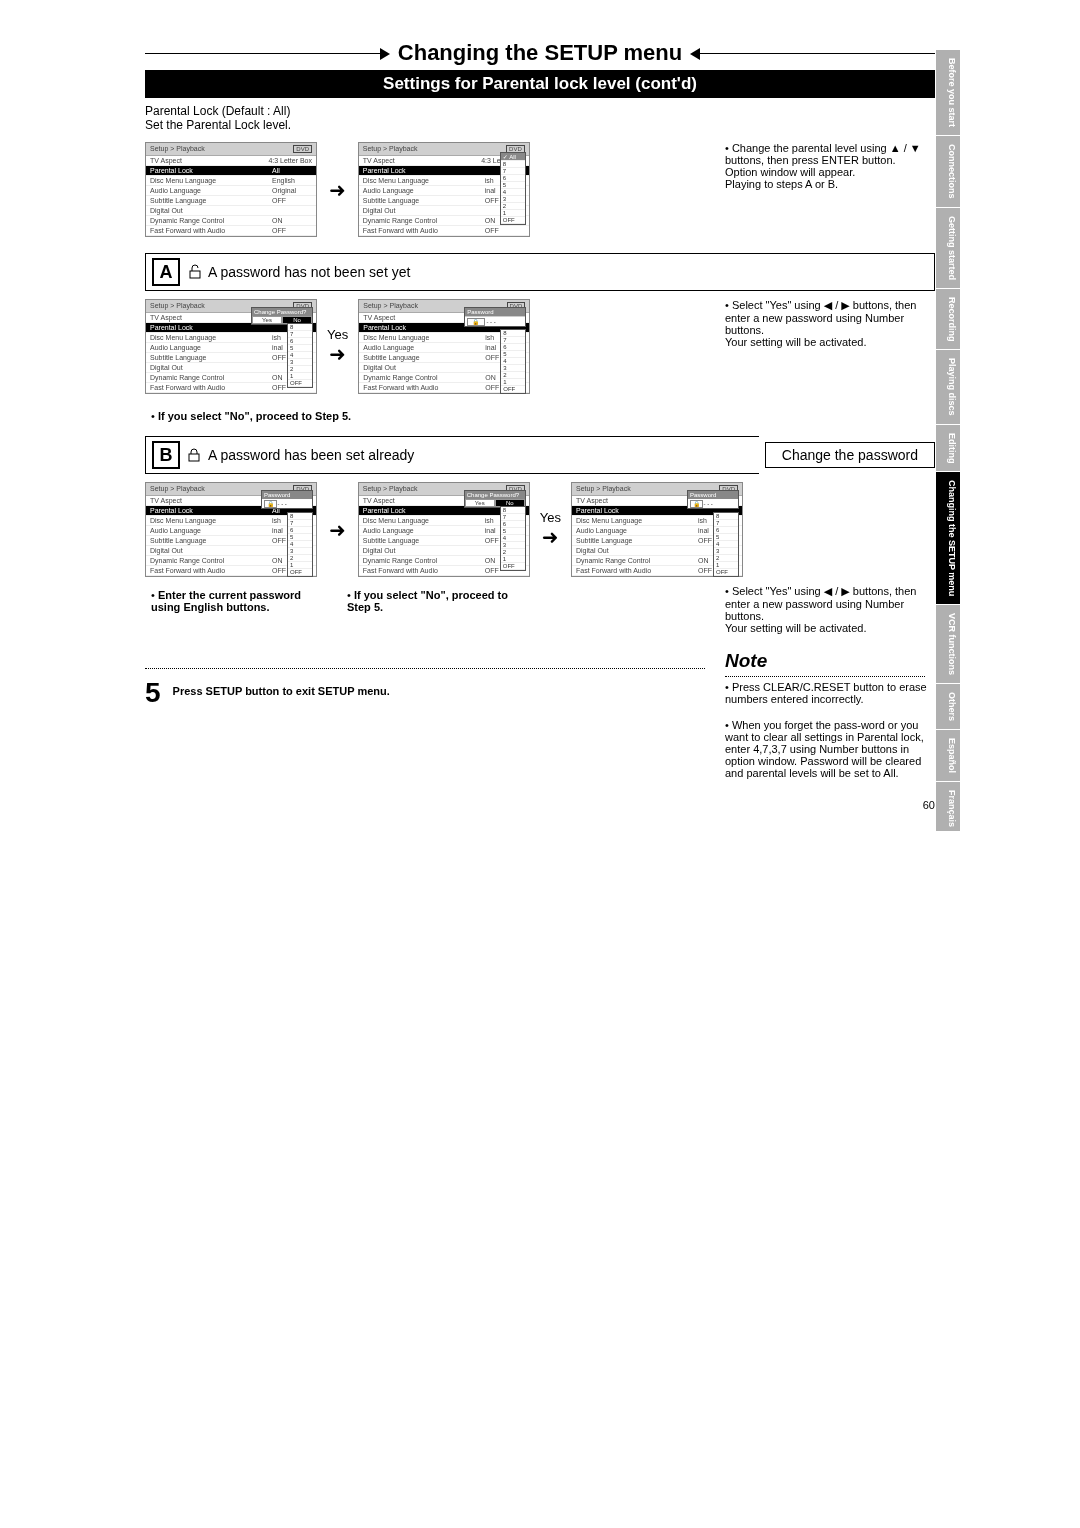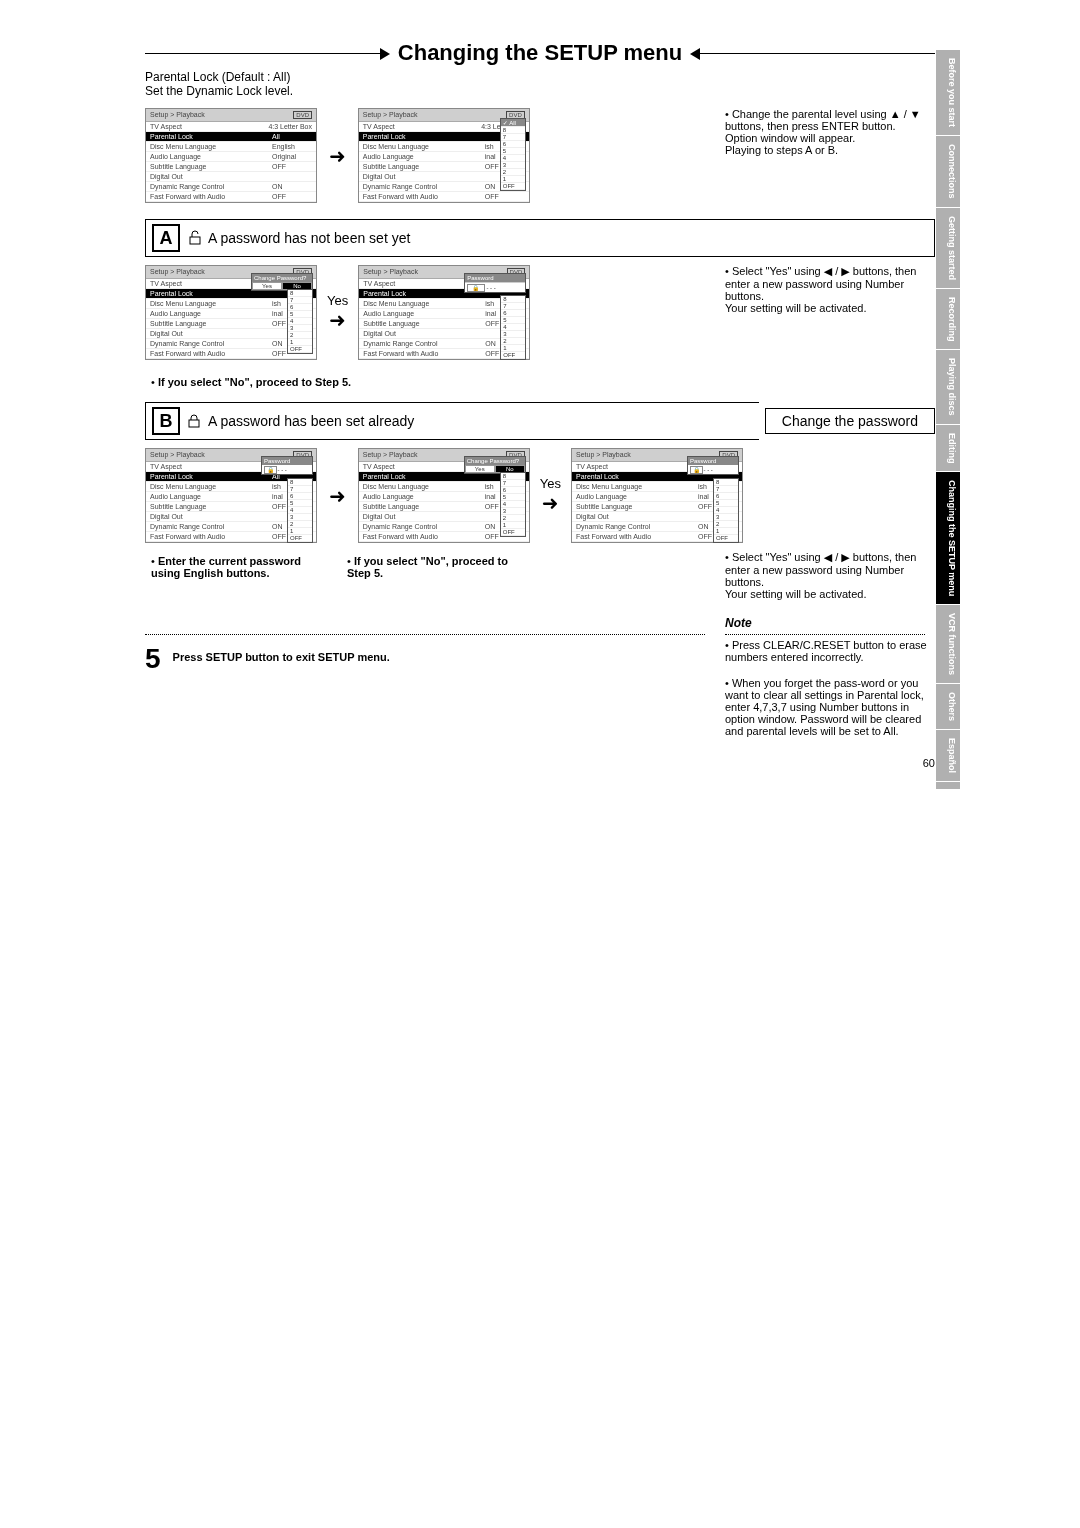--- a/index.html
+++ b/index.html
@@ -39,21 +39,21 @@
   .section-box{border:2px solid #000;width:24px;height:24px;display:flex;align-items:center;justify-content:center;font-size:18px;font-weight:bold}
   .section-text{font-size:14px}
   .section-hdr.split{display:flex;padding:0;border:none}
   .section-hdr.split .left{flex:1;border:1px solid #000;border-right:0;padding:4px 6px;display:flex;align-items:center;gap:6px}
   .section-hdr.split .right{border:1px solid #000;padding:4px 16px;display:flex;align-items:center;font-size:14px}
   .below{font-size:11px;margin:4px 0 0 6px}
   .below b{font-weight:bold}
   .dotted{border:none;border-top:1.5px dotted #000;margin:18px 0 8px 0}
   .dotted-short{border:none;border-top:1.5px dotted #000;width:200px;margin:4px 0}
   .stepnum{font-size:28px;font-weight:bold}
-  .note-title{font-style:italic;font-weight:bold;font-size:12px}
+  .note-title{font-style:italic;font-weight:bold;font-size:19px}
   .pnum{text-align:right;font-size:11px;margin-top:6px}
   .osd-wrap{position:relative;display:inline-block}
   .yes-label{font-size:13px;align-self:center}
   svg.lock{vertical-align:middle}
   .right-col{width:210px}
 </style>
 </head>
 <body>
 
 <div class="page">
@@ -71,24 +71,25 @@
       <div class="side-tab">Español</div>
       <div class="side-tab">Français</div>
     </div>
 
   <div class="title-wrap">
     <div class="title-line-l"></div>
     <div class="title-text">Changing the SETUP menu</div>
     <div class="title-line-r"></div>
   </div>
 
+  <div class="sub-bar">Settings for Parental lock level (cont'd)</div>
 
   <div class="intro">
     <b>Parental Lock (Default : All)</b><br>
-    <span>Set the Dynamic Lock level.</span>
+    <span>Set the Parental Lock level.</span>
   </div>
 
   <div class="row">
     <div class="osd-wrap">
       <div class="osd">
         <div class="osd-head">
             <span>Setup &gt; Playback</span>
             <span class="osd-dvd">DVD</span>
           </div>
         <div class="osd-body" id="osd1">

